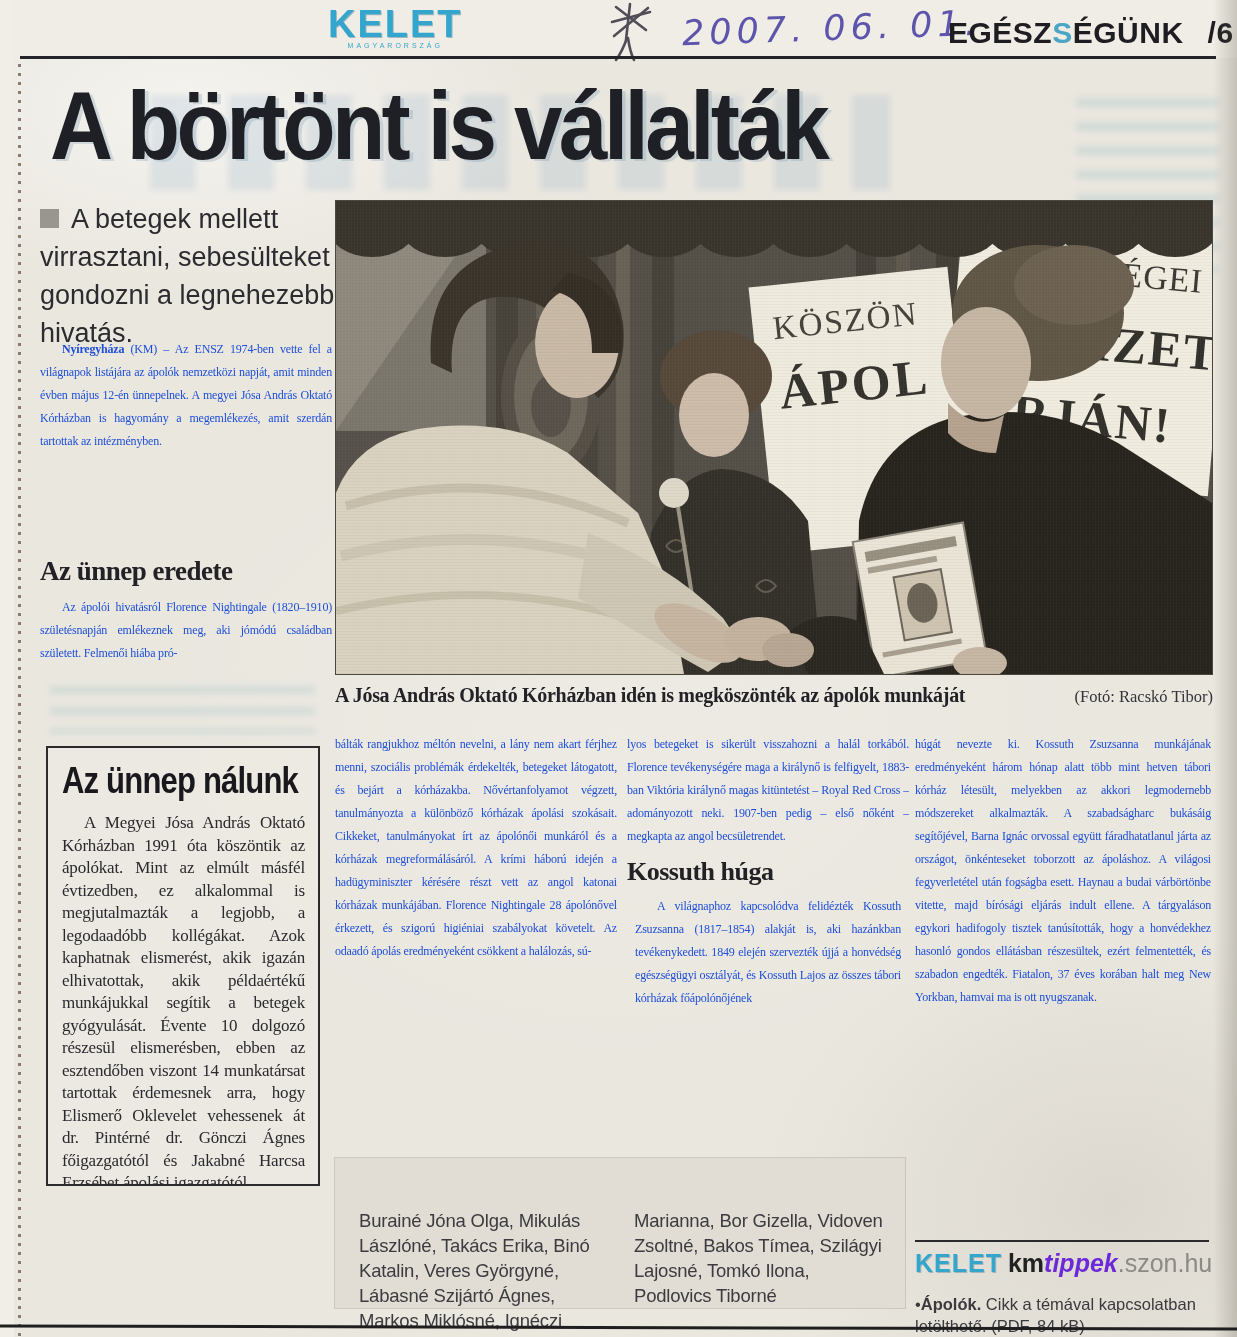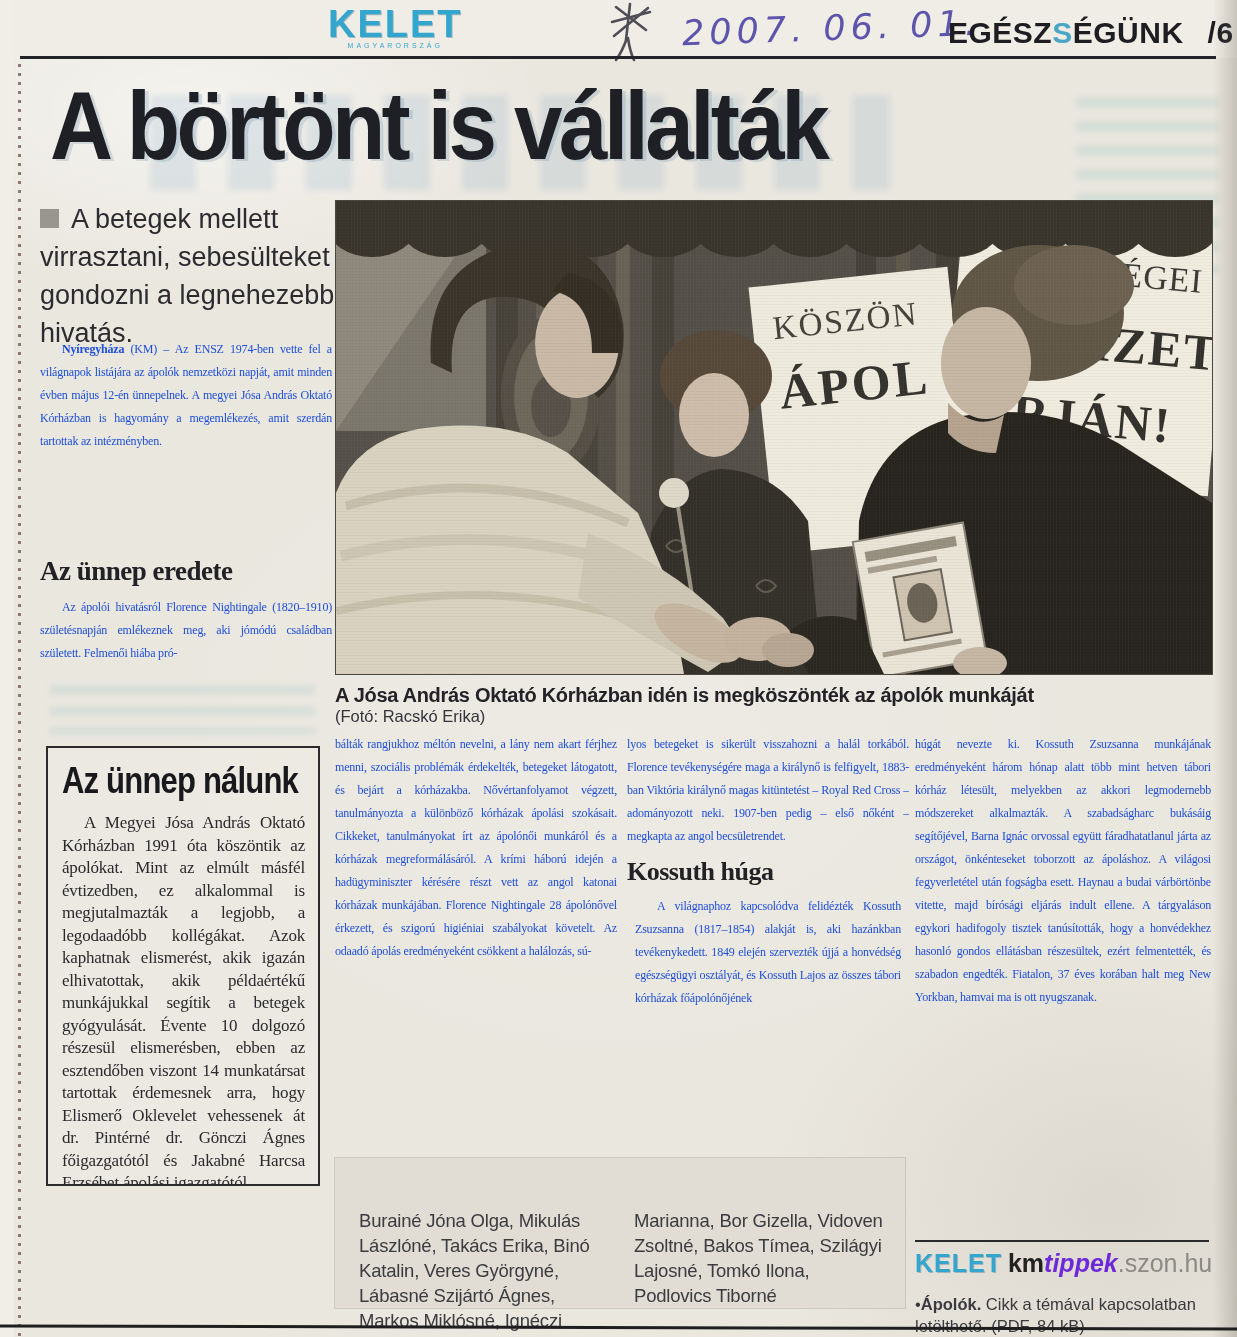--- a/index.html
+++ b/index.html
@@ -62,21 +62,21 @@
     margin-bottom:10px;}
   .side-box-body{font-size:17px;line-height:22.5px;letter-spacing:-.2px;text-align:justify;}
 
   
   .photo{position:absolute;left:335px;top:200px;width:876px;height:473px;border:1px solid #4a473f;
     box-sizing:content-box;overflow:hidden;background:#56514a;}
   .photo::after{content:"";position:absolute;inset:0;pointer-events:none;opacity:.5;
     background:repeating-linear-gradient(0deg,rgba(0,0,0,.06) 0 1px,rgba(0,0,0,0) 1px 3px),
                repeating-linear-gradient(90deg,rgba(255,255,255,.05) 0 1px,rgba(0,0,0,0) 1px 3px);}
   .caption-row{position:absolute;left:335px;top:684px;width:878px;display:flex;
-    justify-content:space-between;align-items:flex-start;font-family:Liberation Sans, sans-serif;flex-direction:column;}
+    justify-content:space-between;align-items:flex-end;font-family:Liberation Serif, serif;}
   .caption{font-weight:bold;font-size:20px;color:#222227;letter-spacing:-.3px;}
   .credit{font-size:16.5px;color:#33333a;}
 
   
   .bodycol{position:absolute;top:733px;width:282px;overflow:hidden;}
   .col1{left:335px;height:432px;}
   .col2{left:627px;height:432px;}
   .col3{left:915px;width:296px;height:508px;}
   .kossuth-head{font-weight:bold;font-size:26px;letter-spacing:-.5px;color:#222226;margin:9px 0 7px 0;}
 
@@ -242,21 +242,21 @@
       <g>
         <path d="M472,473 L452,432 Q482,406 522,420 L548,473 Z" fill="#2b2821"></path>
         <ellipse cx="422" cy="438" rx="34" ry="22" fill="#c3b29e"></ellipse>
         <ellipse cx="452" cy="449" rx="26" ry="17" fill="#b7a692"></ellipse>
       </g>
     </svg>
   </div>
 
   <div class="caption-row">
     <span class="caption">A Jósa András Oktató Kórházban idén is megköszönték az ápolók munkáját</span>
-    <span class="credit">(Fotó: Racskó Erika)</span>
+    <span class="credit">(Fotó: Racskó Tibor)</span>
   </div>
 
   <div class="bodycol col1 serif">bálták rangjukhoz méltón nevelni, a lány nem akart férjhez menni, szociális problémák érdekelték, betegeket látogatott, és bejárt a kórházakba. Nővértanfolyamot végzett, tanulmányozta a különböző kórházak ápolási szokásait. Cikkeket, tanulmányokat írt az ápolónői munkáról és a kórházak megreformálásáról. A krími háború idején a hadügyminiszter kérésére részt vett az angol katonai kórházak munkájában. Florence Nightingale 28 ápolónővel érkezett, és szigorú higiéniai szabályokat követelt. Az odaadó ápolás eredményeként csökkent a halálozás, sú-</div>
 
   <div class="bodycol col2">
     <p class="serif" style="margin:0">lyos betegeket is sikerült visszahozni a halál torkából. Florence tevékenységére maga a királynő is felfigyelt, 1883-ban Viktória királynő magas kitüntetést – Royal Red Cross – adományozott neki. 1907-ben pedig – első nőként – megkapta az angol becsületrendet.</p>
     <h3 class="kossuth-head">Kossuth húga</h3>
     <p class="serif indent" style="margin:8px">A világnaphoz kapcsolódva felidézték Kossuth Zsuzsanna (1817–1854) alakját is, aki hazánkban tevékenykedett. 1849 elején szervezték újjá a honvédség egészségügyi osztályát, és Kossuth Lajos az összes tábori kórházak főápolónőjének</p>
   </div>
 

